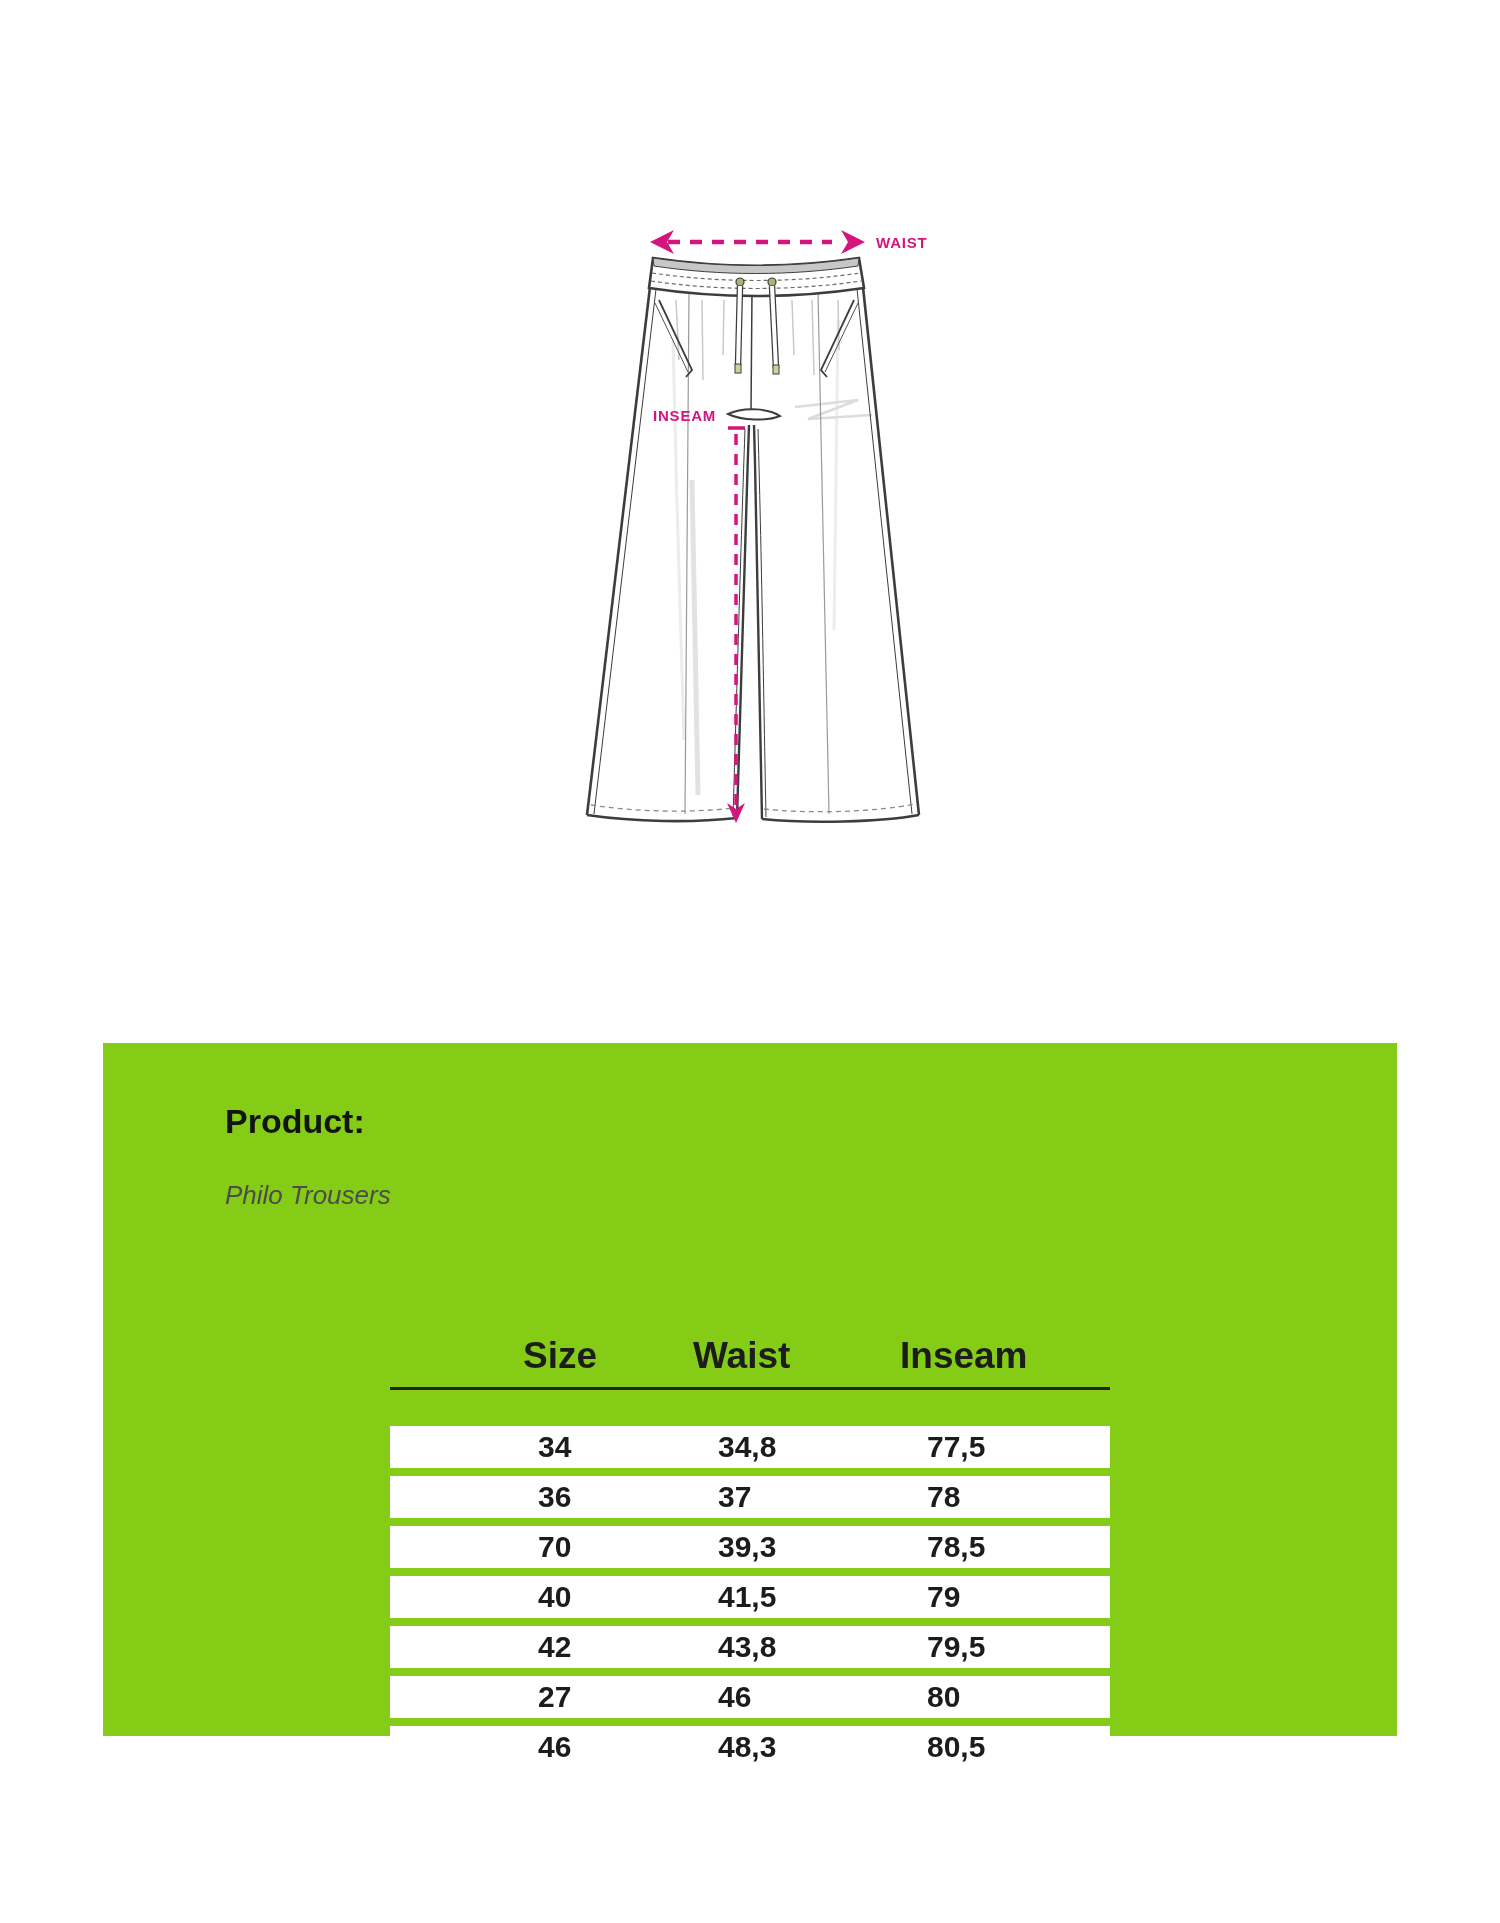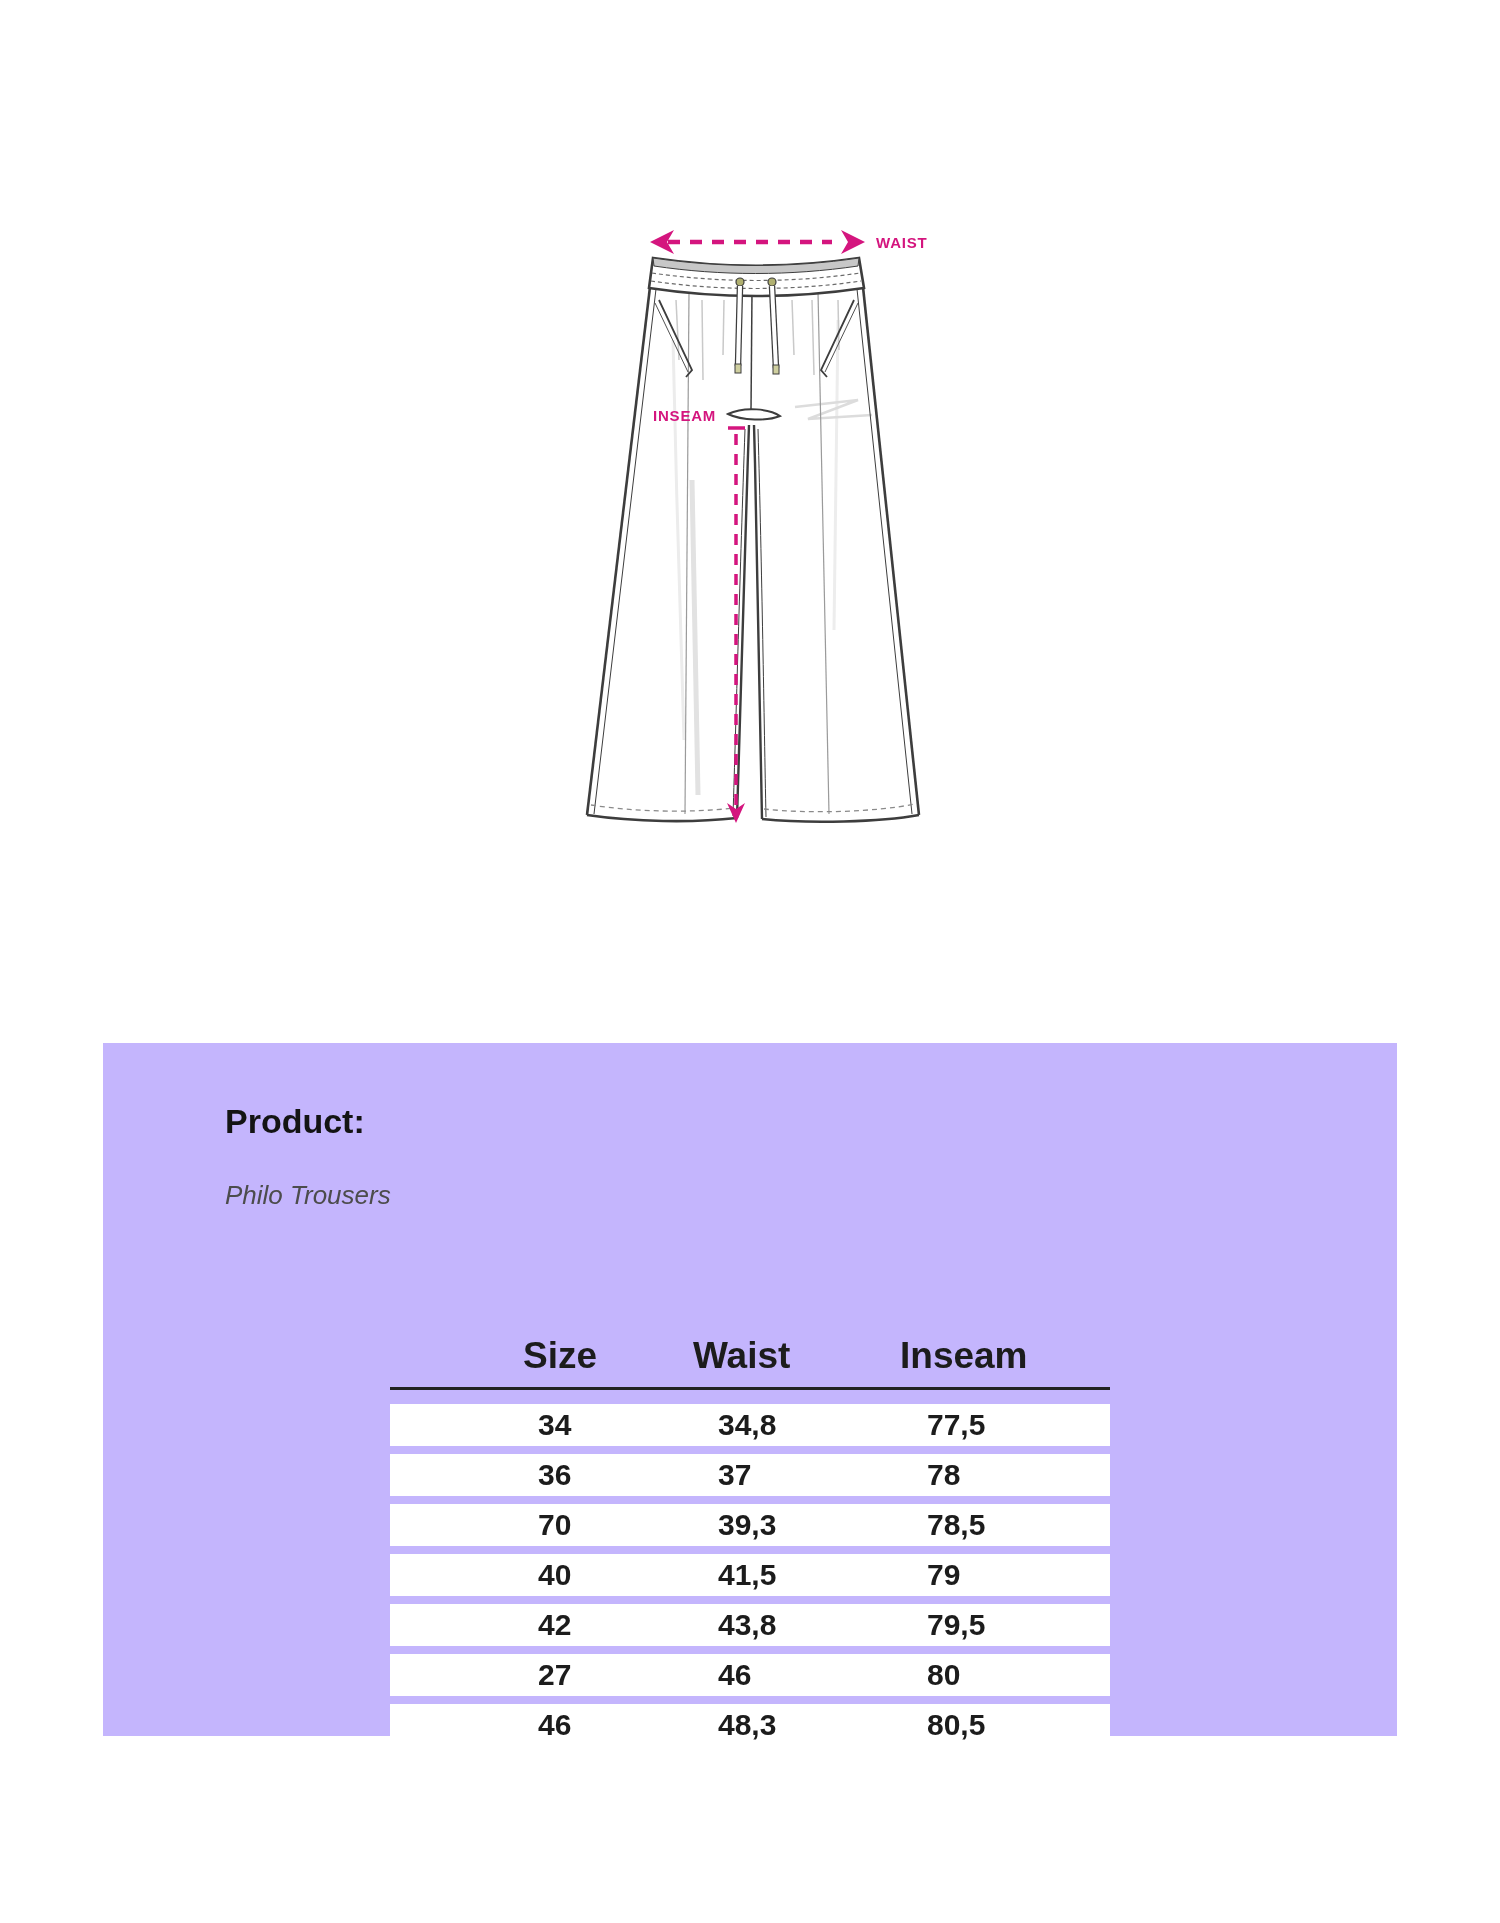--- a/index.html
+++ b/index.html
@@ -8,41 +8,41 @@
     width:1500px;height:1923px;
     background:#ffffff;
     font-family:"Liberation Sans", sans-serif;
     overflow:hidden;
   }
   .diagram{
     position:absolute;left:440px;top:170px;width:650px;height:690px;
   }
   .panel{
     position:absolute;left:103px;top:1043px;width:1294px;height:693px;
-    background:#c4b5fd;
+    background:#84cc16;
   }
   .product-block{position:absolute;left:122px;top:60px;}
   .size-block{position:absolute;left:552px;top:60px;}
   .heading{
     font-size:34px;font-weight:bold;color:#141414;letter-spacing:0px;line-height:1.1;
   }
   .product-name{
     margin-top:40px;font-size:26px;color:#4c4c4c;font-weight:400;font-style:italic;
   }
   .notes{margin-top:26px;font-size:23px;color:#3d3d3d;line-height:36px;font-weight:400;}
   .size-table{position:absolute;left:287px;top:292px;width:720px;}
   .table-header{
     display:grid;grid-template-columns:240px 240px 240px;
     padding-bottom:10px;border-bottom:3px solid #222;
   }
   .th{font-size:37px;font-weight:bold;color:#1c1c1c;}
   .th.c1{padding-left:133px;}
   .th.c2{padding-left:63px;}
   .th.c3{padding-left:30px;}
-  .table-rows{margin-top:14px;border-radius:25px;}
+  .table-rows{margin-top:36px;border-radius:25px;}
   .table-row{
     display:grid;grid-template-columns:240px 240px 240px;
     height:42px;line-height:42px;background:#ffffff;margin-bottom:8px;
   }
   .td{font-size:30px;font-weight:bold;color:#1c1c1c;}
   .td.c1{padding-left:148px;}
   .td.c2{padding-left:88px;}
   .td.c3{padding-left:57px;}
   .annot-text{
     font-family:"Liberation Sans", sans-serif;

